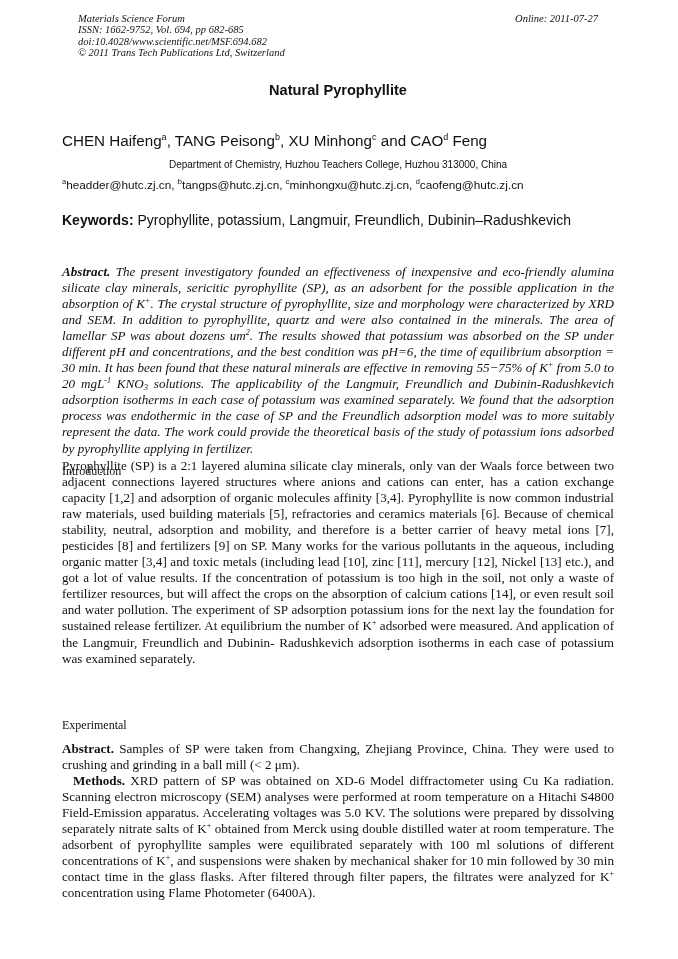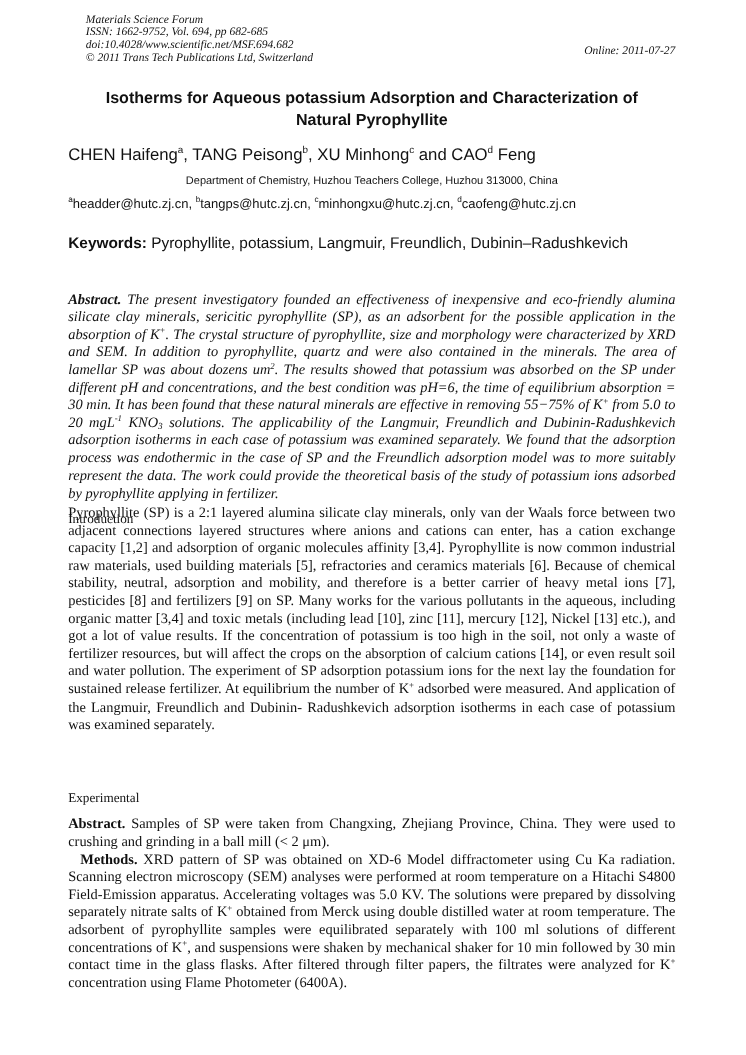--- a/index.html
+++ b/index.html
@@ -1,20 +1,20 @@
 <!DOCTYPE html>
 <html><head>
 <meta charset="utf-8">
 <style>
   html, body { margin: 0; padding: 0; background: #ffffff; }
   body { width: 678px; height: 959px; position: relative; overflow: hidden; color: #111; }
   .page { position: absolute; left: 62px; top: 0; width: 552px; }
   .hdr { position: absolute; top: 13px; left: 0; width: 552px; font-family: "Liberation Serif", serif; font-style: italic; font-size: 10.5px; line-height: 11.3px; }
   .hdr-left { position: absolute; left: 16px; top: 0; }
-  .hdr-right { position: absolute; right: 0; top: 0; margin-top: 28px; }
+  .hdr-right { position: absolute; right: 16px; top: 0; }
   .title { position: absolute; top: 80px; left: 0; width: 552px; text-align: center; font-family: "Liberation Sans", sans-serif; font-weight: bold; font-size: 14.6px; line-height: 20px; }
   .authors { position: absolute; top: 131px; left: 0; width: 552px; font-family: "Liberation Sans", sans-serif; font-size: 15.2px; line-height: 20px; }
   .authors sup { font-size: 9px; vertical-align: 6px; line-height: 0; }
   .affil { position: absolute; top: 157px; left: 0; width: 552px; text-align: center; font-family: "Liberation Sans", sans-serif; font-size: 10px; line-height: 15px; }
   .emails { position: absolute; top: 178px; left: 0; width: 552px; font-family: "Liberation Sans", sans-serif; font-size: 11.8px; line-height: 15px; }
   .emails sup { font-size: 7.5px; vertical-align: 5px; line-height: 0; }
   .keywords { position: absolute; top: 213px; left: 0; width: 552px; font-family: "Liberation Sans", sans-serif; font-size: 14px; line-height: 15px; }
   .keywords b { font-weight: bold; }
   .body-text { font-family: "Liberation Serif", serif; font-size: 13.1px; line-height: 16.05px; text-align: justify; }
   .body-text sup { font-size: 8px; vertical-align: 5px; line-height: 0; }
@@ -37,21 +37,20 @@
     <div class="hdr-left">
       <div>Materials Science Forum</div>
       <div>ISSN: 1662-9752, Vol. 694, pp 682-685</div>
       <div>doi:10.4028/www.scientific.net/MSF.694.682</div>
       <div>© 2011 Trans Tech Publications Ltd, Switzerland</div>
     </div>
     <div class="hdr-right">Online: 2011-07-27</div>
   </div>
 
   <div class="title">
-    <div>Isotherms for Aqueous potassium Adsorption and Characterization of</div>
     <div>Natural Pyrophyllite</div>
   </div>
 
   <div class="authors">
     <span>CHEN Haifeng</span><sup>a</sup><span>, </span><span>TANG Peisong</span><sup>b</sup><span>, </span><span>XU Minhong</span><sup>c</sup><span> and </span><span>CAO</span><sup>d</sup><span> Feng</span>
   </div>
 
   <div class="affil">Department of Chemistry, Huzhou Teachers College, Huzhou 313000, China</div>
 
   <div class="emails">

